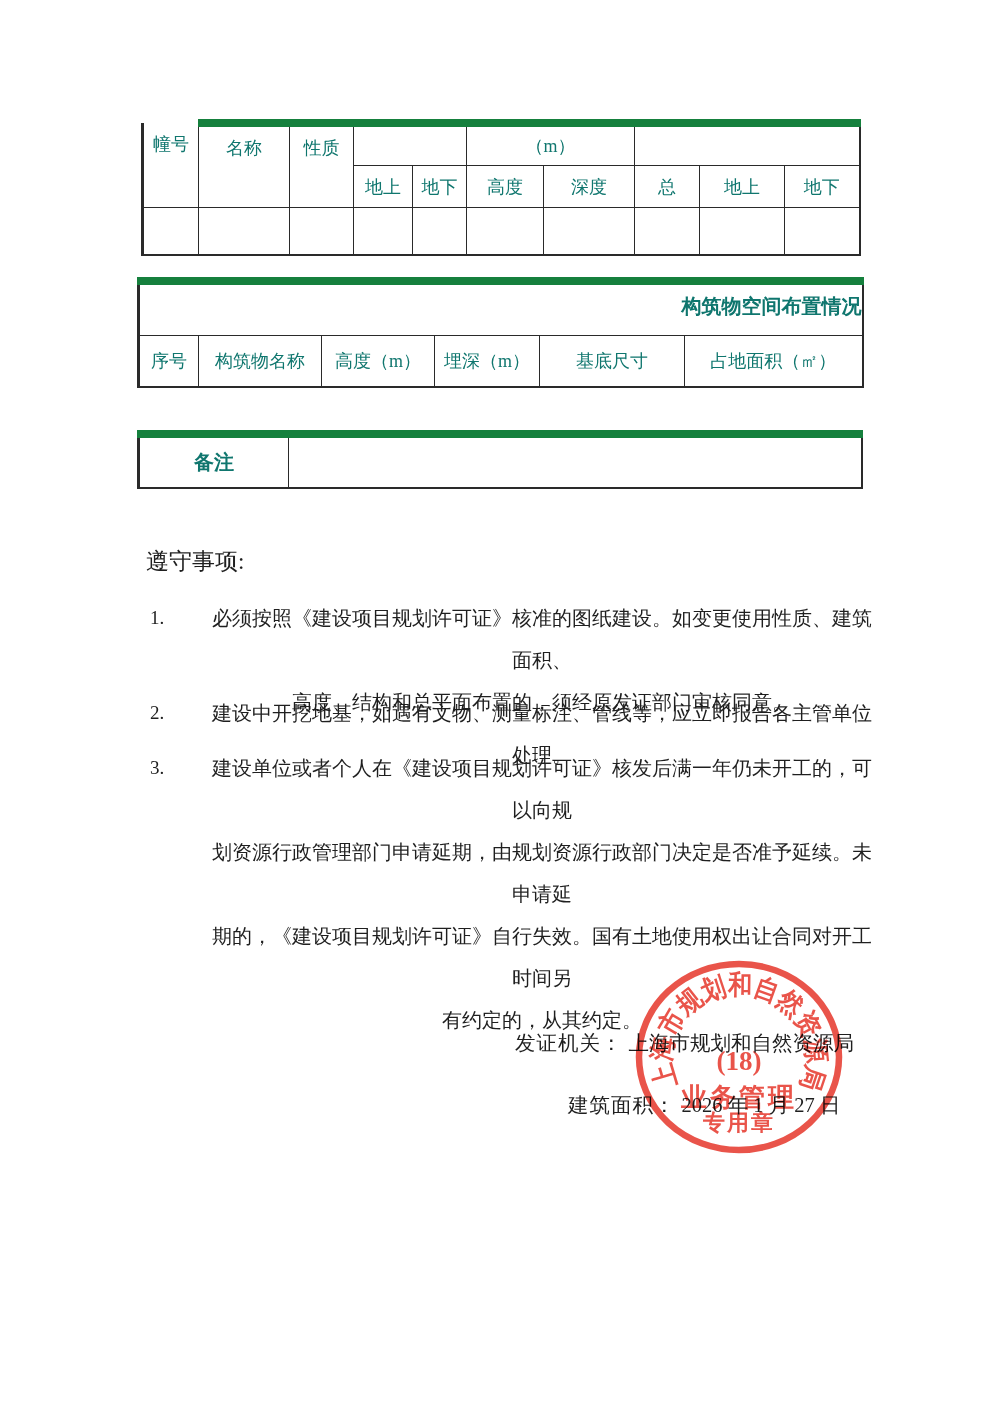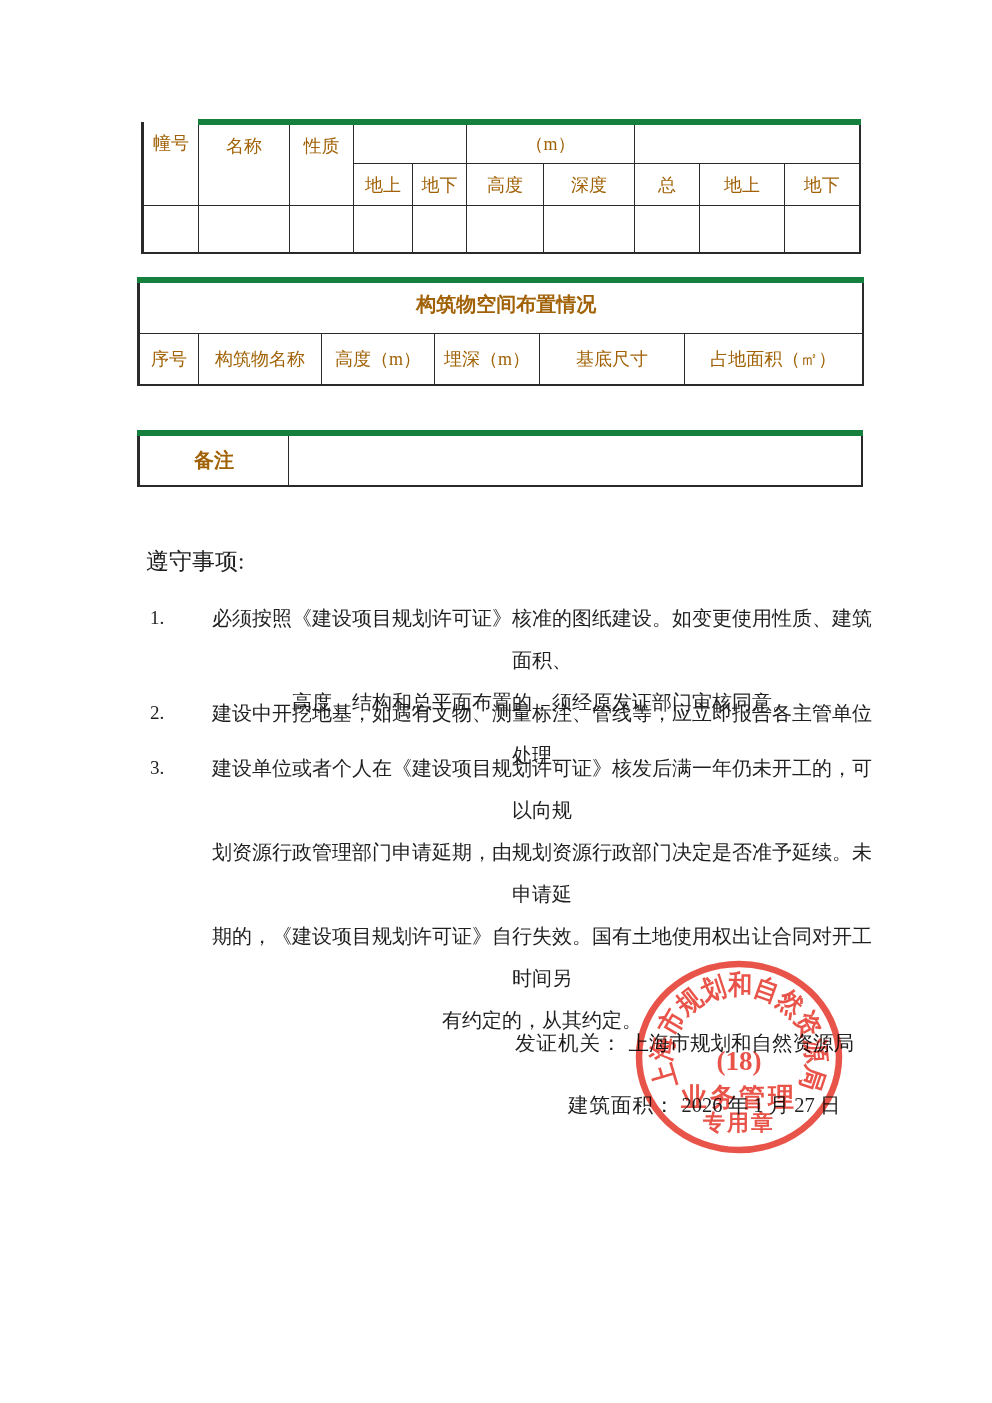--- a/index.html
+++ b/index.html
@@ -4,40 +4,40 @@
 <style>
   html,body { margin:0; padding:0; background:#ffffff; }
   .page {
     position:relative; width:992px; height:1403px; background:#ffffff;
     font-family:"Liberation Serif","DejaVu Serif",serif; color:#1f1f1f;
     overflow:hidden;
   }
   table { border-collapse:collapse; table-layout:fixed; position:absolute; background:#fff; }
   td {
     border:1px solid #2a2a2a; text-align:center; vertical-align:middle;
-    font-size:18px; padding:0; overflow:hidden; color:#a16207;
+    font-size:18px; padding:0; overflow:hidden; color:#0f766e;
   }
   
   .bl { border-left:3px solid #2a2a2a; }
   .br { border-right:2px solid #2a2a2a; }
-  .bt { border-top:6px solid #15803d; }
+  .bt { border-top:8px solid #15803d; }
   .bb { border-bottom:2px solid #2a2a2a;margin-left:13px; }
   .no-top { border-top:none !important; }
   .rowspan-top { vertical-align:top; padding-top:9px; }
 
   
   .t-building { left:141px; top:119px; width:717px; }
   .t-building .r1 td { height:38px; }
   .t-building .r2 td { height:41px; }
   .t-building .r3 td { height:46px; }
 
   
   .t-structures { left:137px; top:277px; width:724px; }
   .t-structures .title-cell {
-    height:42px; text-align:center; vertical-align:top; padding:8px 0 0 11px;
+    height:42px; text-align:right; vertical-align:top; padding:8px 0 0 11px;
     font-family:"Liberation Sans","DejaVu Sans",sans-serif; font-weight:bold; font-size:20px;
   }
   .t-structures .hrow td { height:50px; }
 
   
   .t-remarks { left:137px; top:430px; width:723px; }
   .t-remarks td { height:49px; }
   .t-remarks .label-cell {
     font-family:Liberation Mono, monospace; font-weight:bold; font-size:20px;
   }

